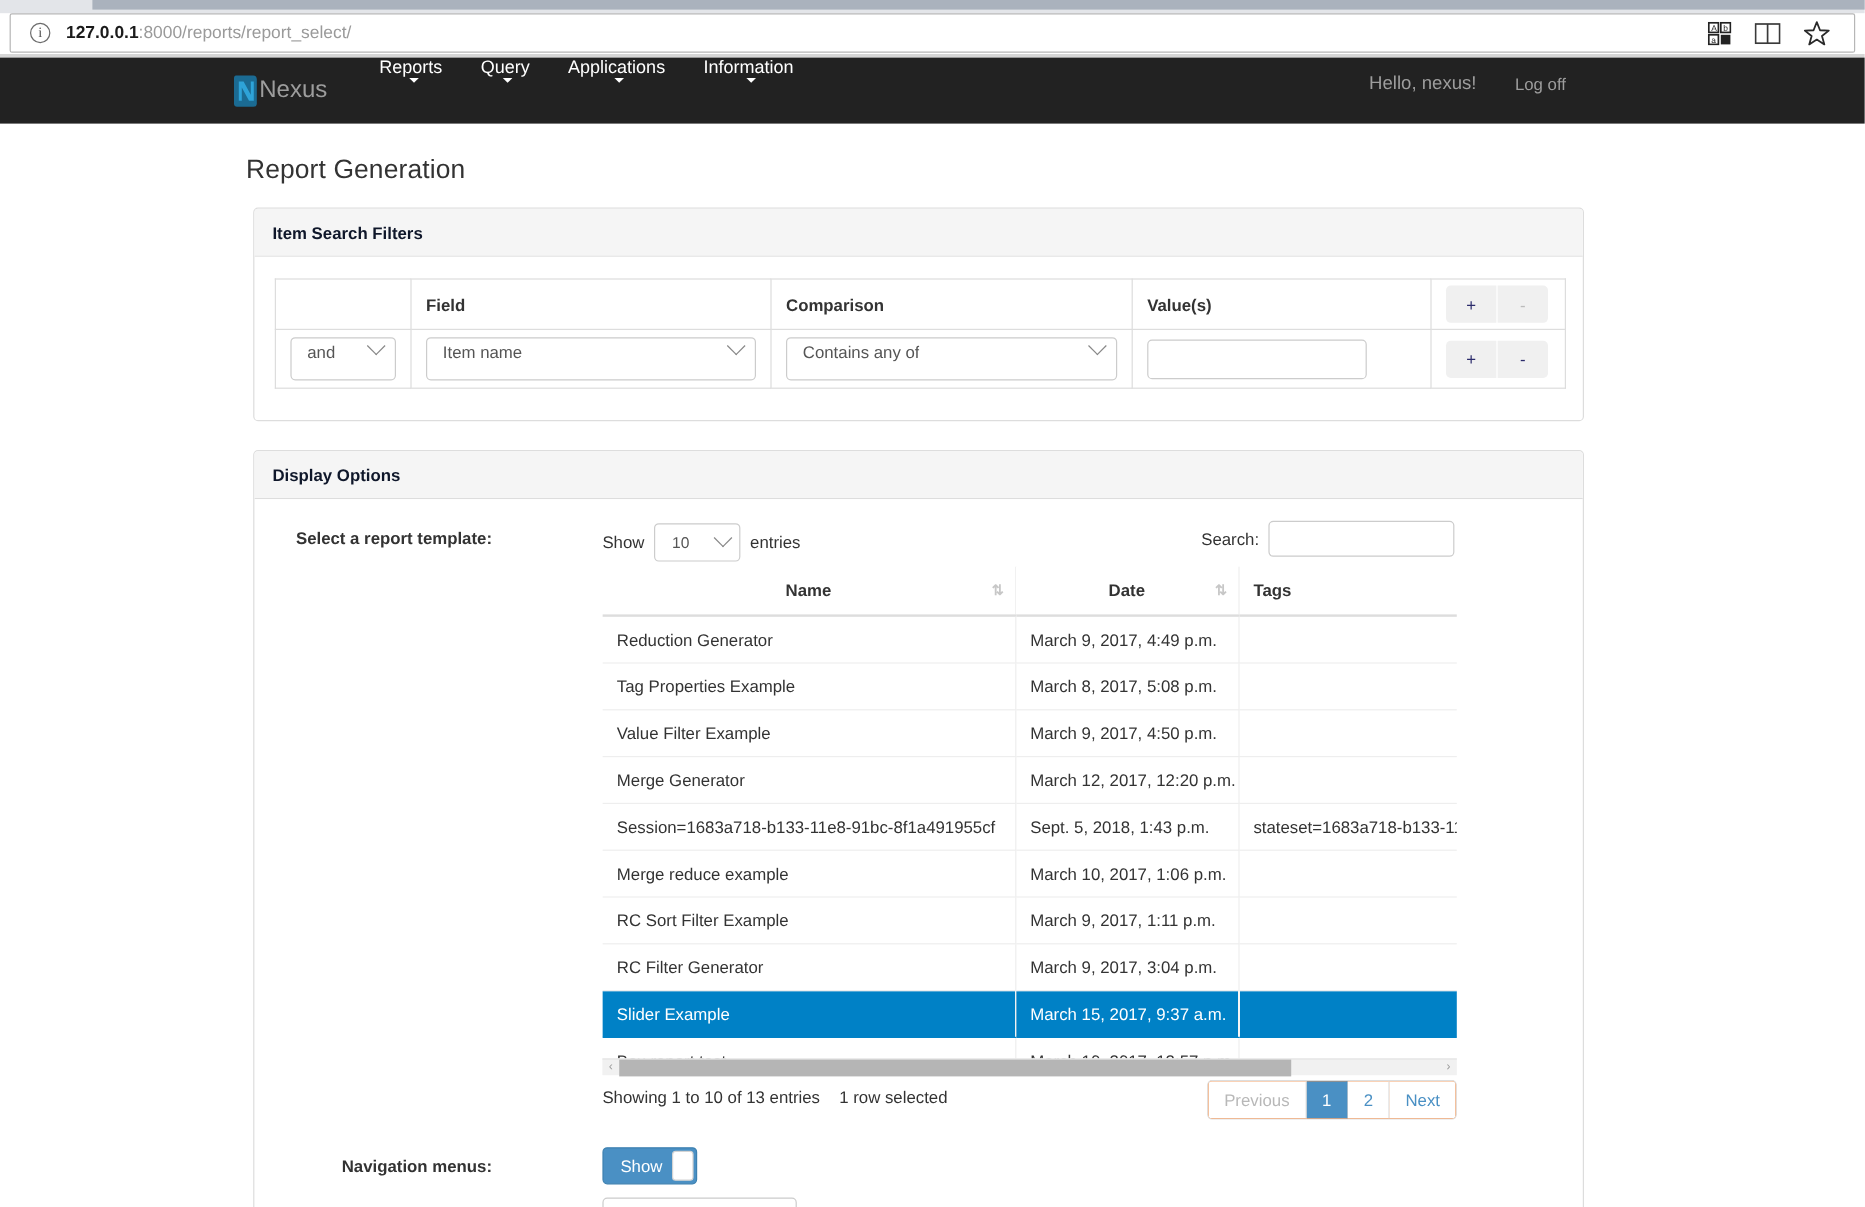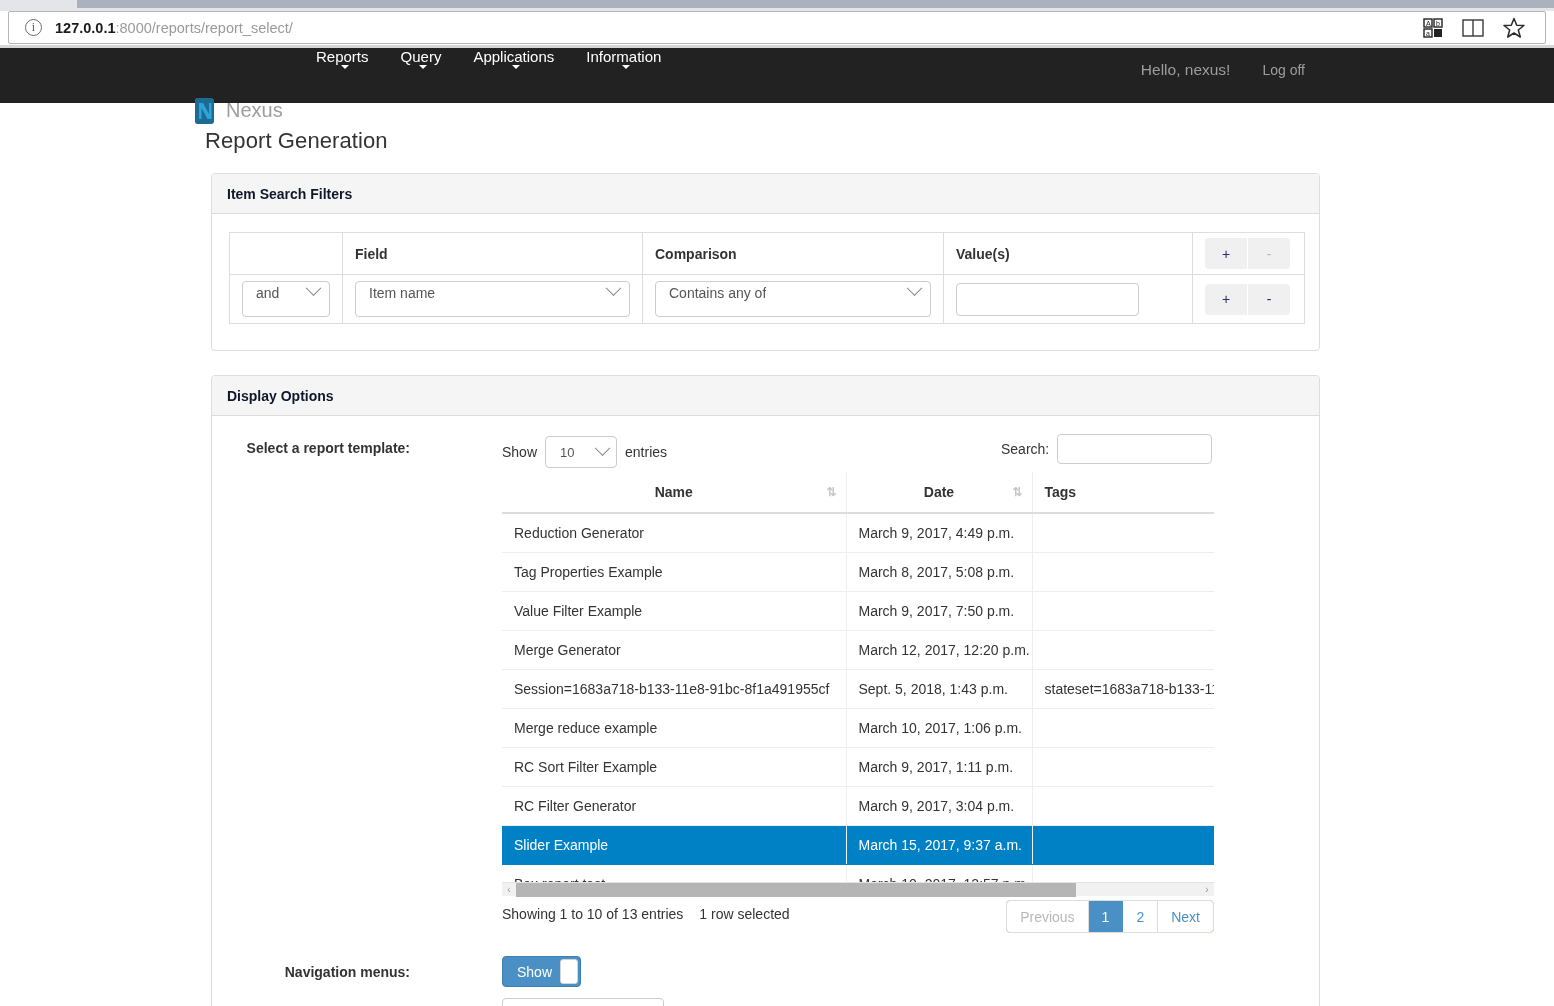--- a/index.html
+++ b/index.html
@@ -44,22 +44,22 @@
   }
 
   
   .navbar {
     position: absolute; left: 0; top: 48px; width: 1554px; height: 55px;
     background: #222222;
   }
   .nav-inner { position: relative; width: 100%; height: 100%; }
   .brand {
     position: absolute; left: 193px; top: 0; height: 55px;
-    display: flex; align-items: center; gap: 10px;
-    color: #9d9d9d; font-size: 20px; text-decoration: none; margin-top: 35px;
+    display: flex; align-items: center; 
+    color: #9d9d9d; font-size: 20px; text-decoration: none;
   }
   .nav-items {
     position: absolute; left: 300px; top: 0; height: 55px;
     display: flex; align-items: center;
   }
   .nav-link {
     color: #ffffff; font-size: 15px; padding: 0 16px; height: 55px;
     display: flex; align-items: center; cursor: pointer; text-decoration: none; flex-direction: column;
   }
   .caret {
@@ -410,21 +410,21 @@
           <td class="c-date">March 9, 2017, 4:49 p.m.</td>
           <td class="c-tags"></td>
         </tr>
         <tr>
           <td class="c-name">Tag Properties Example</td>
           <td class="c-date">March 8, 2017, 5:08 p.m.</td>
           <td class="c-tags"></td>
         </tr>
         <tr>
           <td class="c-name">Value Filter Example</td>
-          <td class="c-date">March 9, 2017, 7:50 p.m.</td>
+          <td class="c-date">March 9, 2017, 4:50 p.m.</td>
           <td class="c-tags"></td>
         </tr>
         <tr>
           <td class="c-name">Merge Generator</td>
           <td class="c-date">March 12, 2017, 12:20 p.m.</td>
           <td class="c-tags"></td>
         </tr>
         <tr>
           <td class="c-name">Session=1683a718-b133-11e8-91bc-8f1a491955cf</td>
           <td class="c-date">Sept. 5, 2018, 1:43 p.m.</td>

